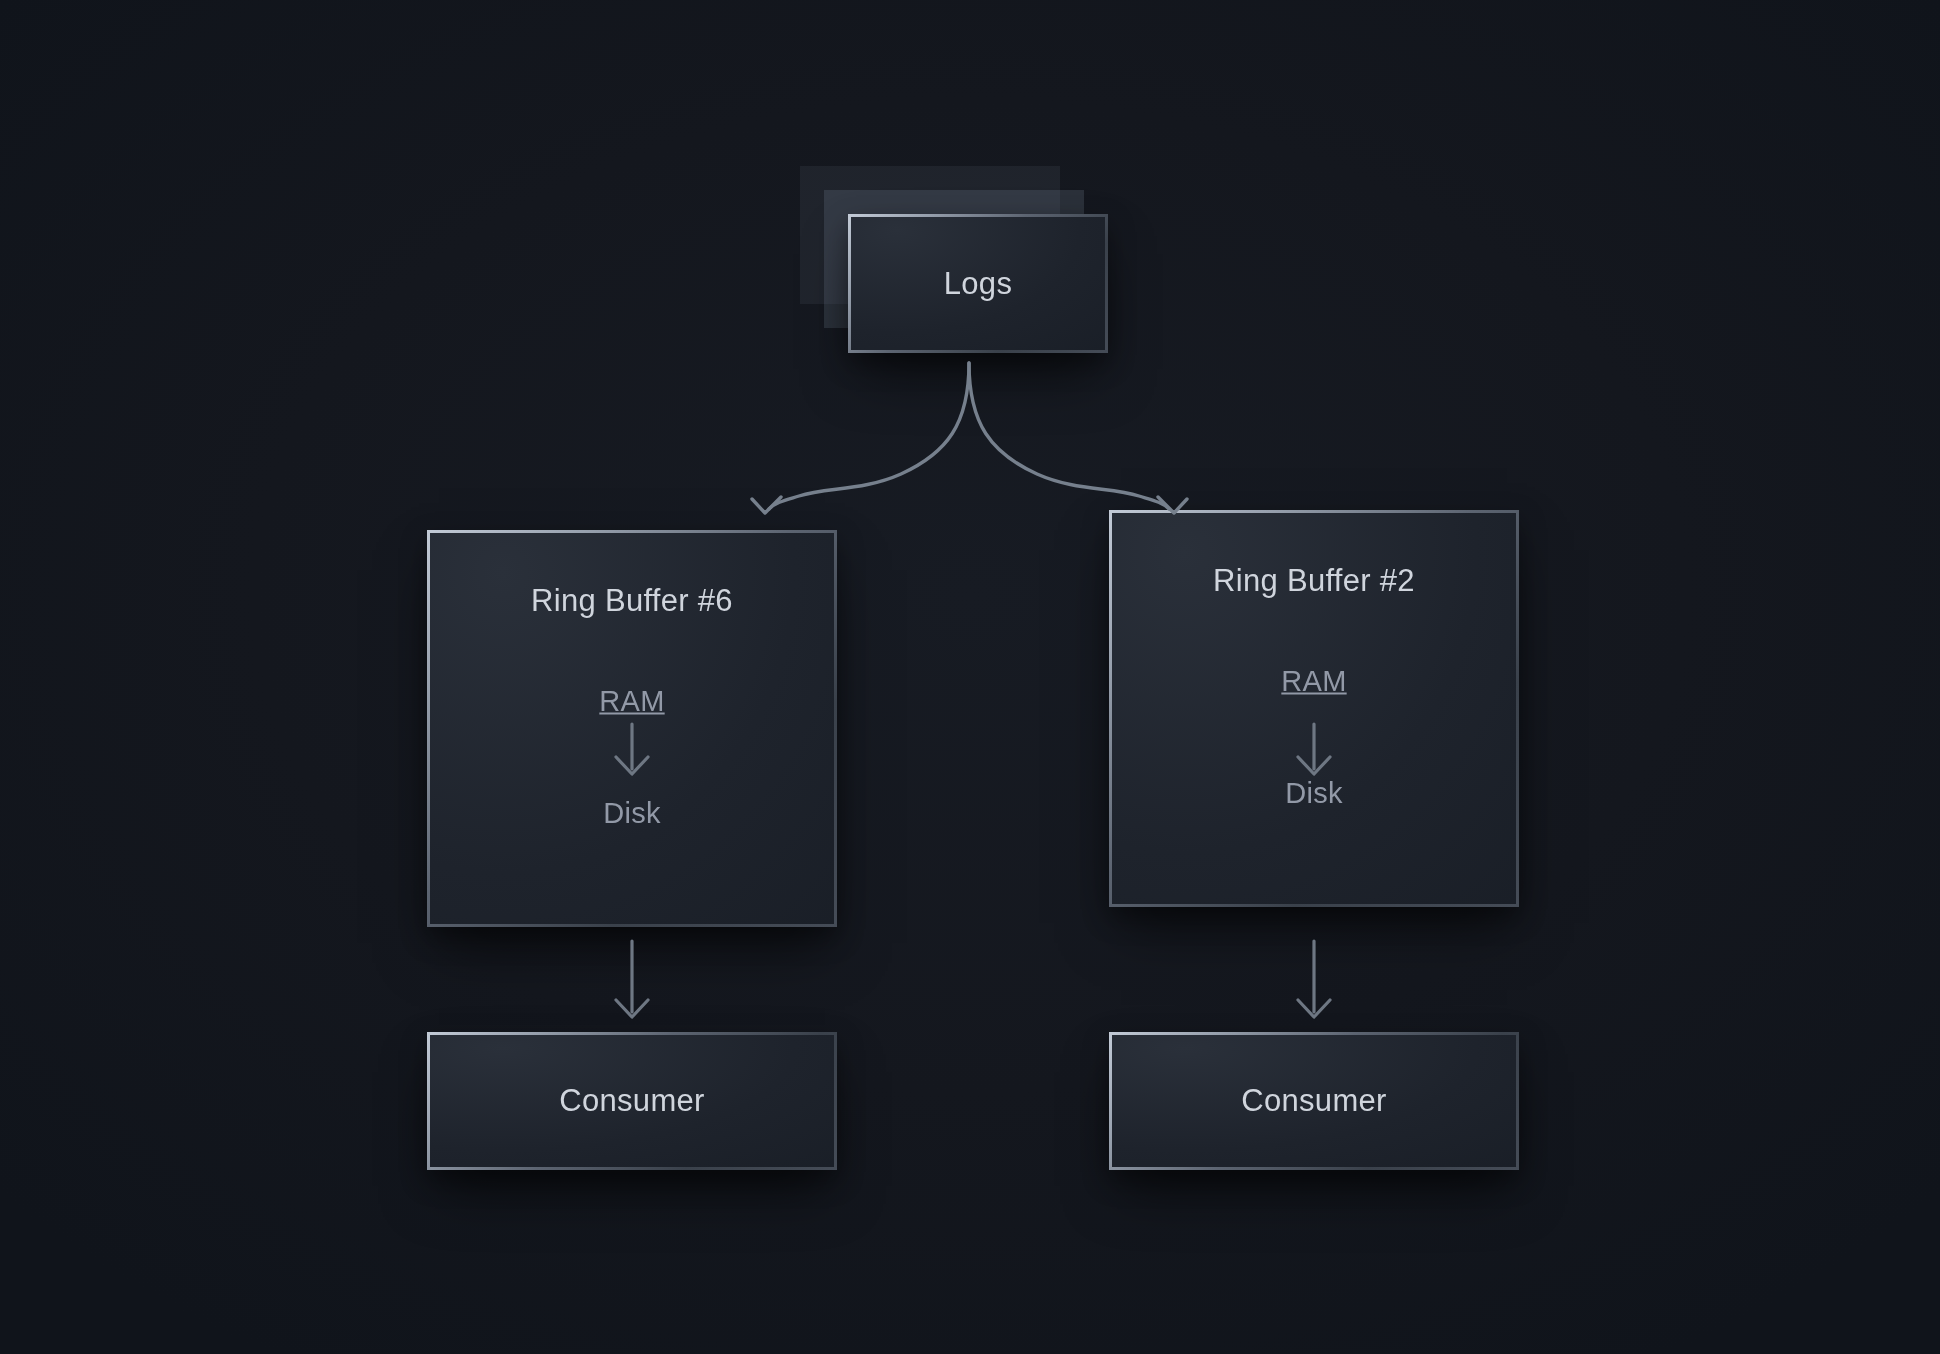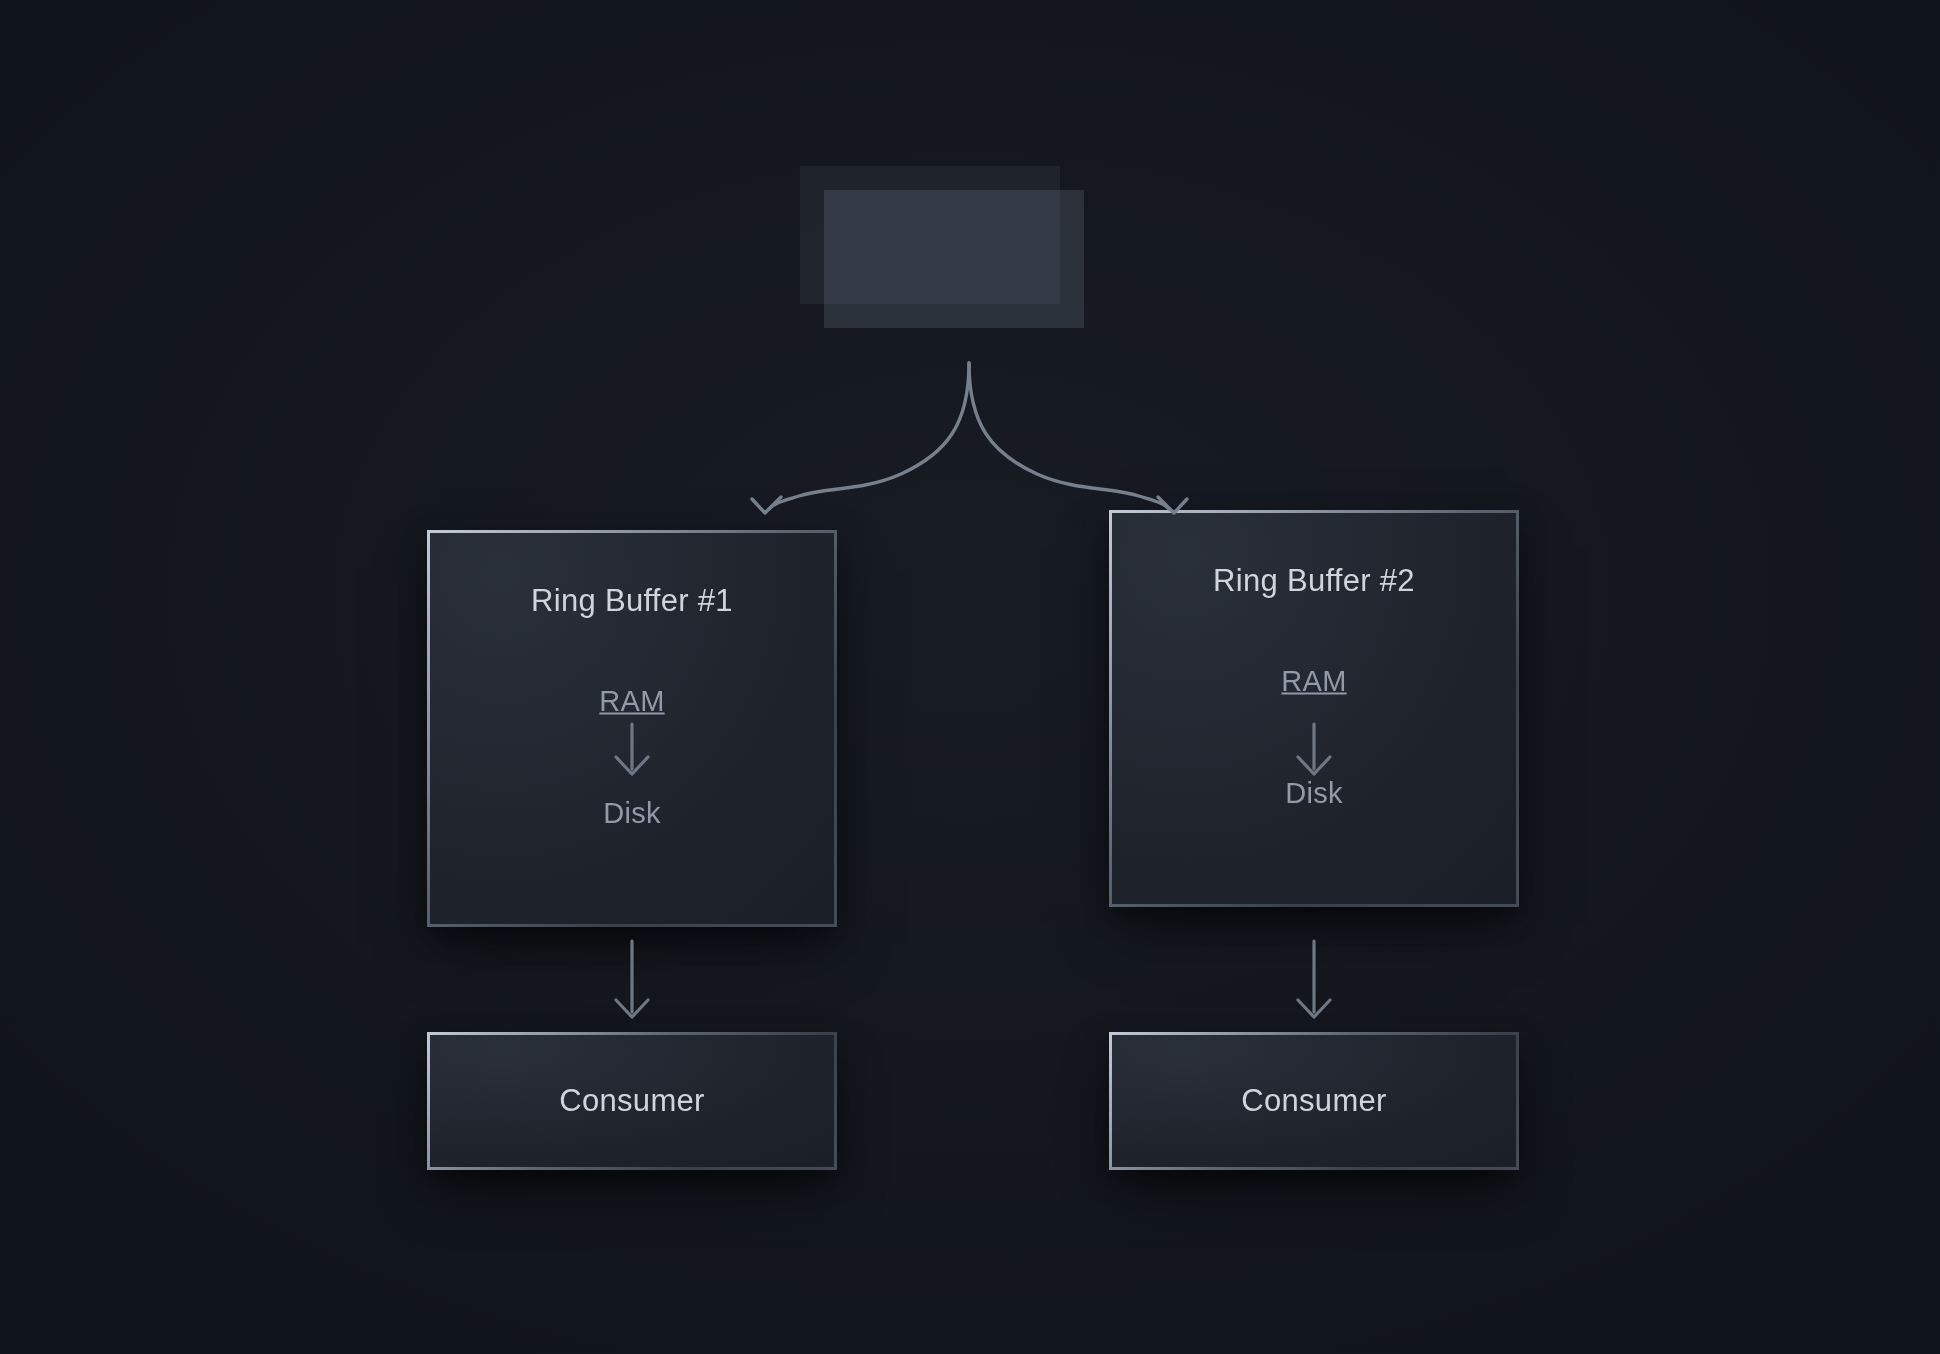--- a/index.html
+++ b/index.html
@@ -81,24 +81,29 @@
   .edge.inner { stroke: #6e7783; stroke-width: 3.2; }
 </style>
 </head>
 <body>
 
 <div class="stage">
 
   <div class="ghost back"></div>
   <div class="ghost middle"></div>
 
+  <div class="node logs">
+    <div class="node-surface">
+      <span class="label bright center-label">Logs</span>
+    </div>
+  </div>
 
   <div class="node ring-1">
     <div class="node-surface">
-      <span class="label bright ring-title">Ring Buffer #1</span>
+      <span class="label bright ring-title">Ring Buffer #6</span>
       <span class="label muted ring-source">RAM</span>
       <span class="label muted ring-target">Disk</span>
     </div>
   </div>
 
   <div class="node ring-2">
     <div class="node-surface">
       <span class="label bright ring-title">Ring Buffer #2</span>
       <span class="label muted ring-source">RAM</span>
       <span class="label muted ring-target">Disk</span>

